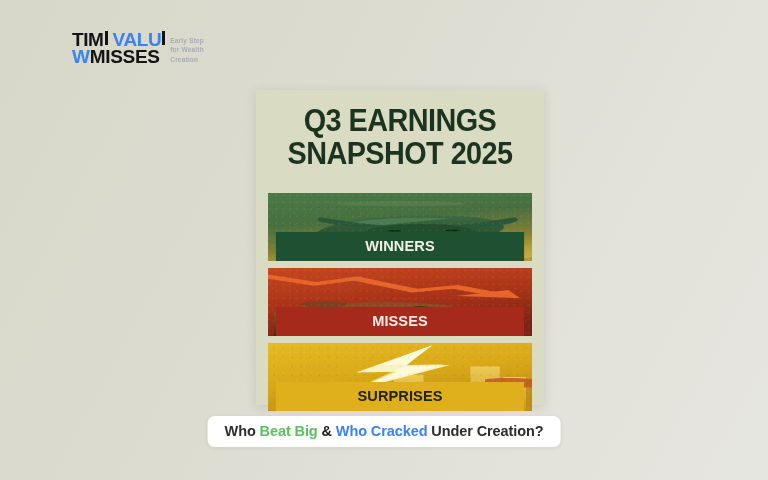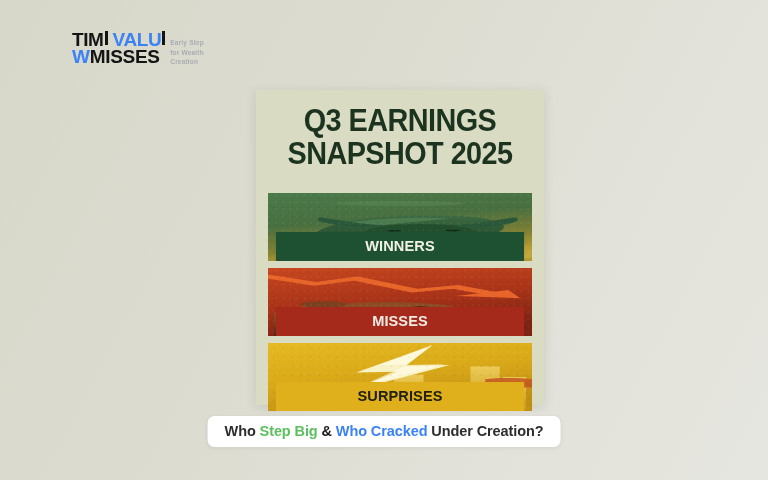--- a/index.html
+++ b/index.html
@@ -22,21 +22,21 @@
       linear-gradient(118deg, #d7d8c9 0%, #dcdcd1 42%, #e2e2da 72%, #e6e6e0 100%);
     overflow: hidden;
   }
 
   
   #logo {
     position: absolute;
     left: 72px;
     top: 31px;
     display: flex;
-    align-items: flex-end;
+    align-items: center;
     gap: 5px;
   }
   .logo-words {
     display: flex;
     flex-direction: column;
     line-height: 0.92;
   }
   .logo-row {
     display: flex;
     align-items: baseline;
@@ -339,16 +339,16 @@
           </div>
           <div class="grain"></div>
           <div class="panel-label">SURPRISES</div>
         </div>
 
       </div>
     </div>
   </div>
 
   <div id="caption">
-    <span>Who </span><span class="cap-green">Step Big</span><span class="cap-amp"> &amp; </span><span class="cap-red">Who Cracked</span><span> Under Creation?</span>
+    <span>Who </span><span class="cap-green">Beat Big</span><span class="cap-amp"> &amp; </span><span class="cap-red">Who Cracked</span><span> Under Creation?</span>
   </div>
 
 </div>
 
 </body></html>

